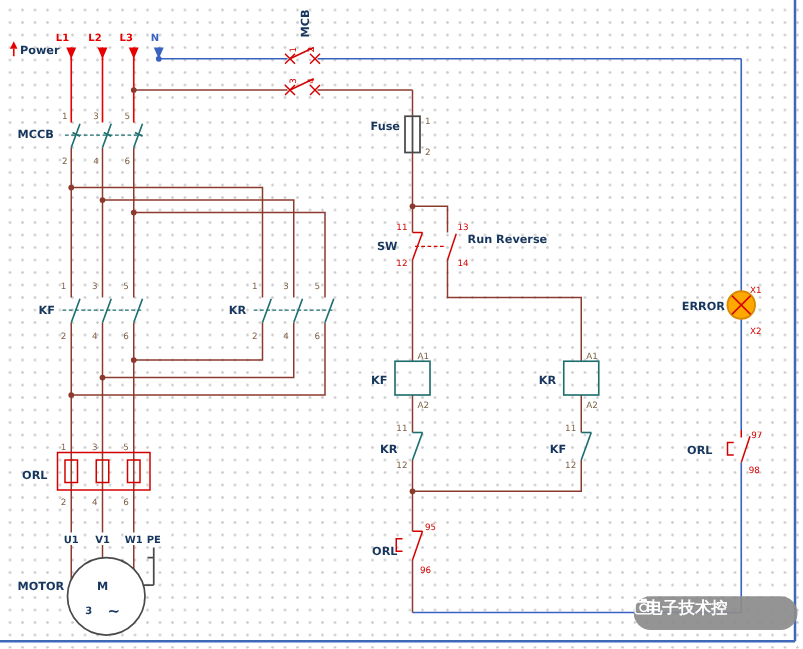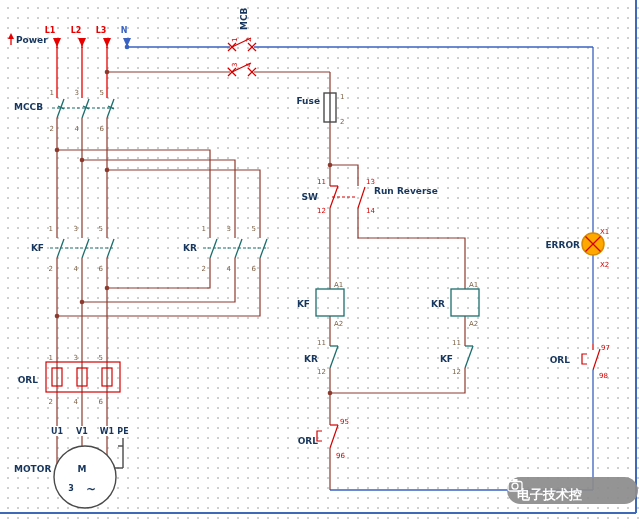--- a/index.html
+++ b/index.html
@@ -27,21 +27,21 @@
 .dsh{stroke-dasharray:3 2;stroke-width:1}
 .fr{fill:var(--wire-red,#e60000)}
 .fb{fill:var(--wire-blue,#3a62c0)}
 .dotm{fill:var(--wire-maroon,#8c3a2e)}
 .dotb{fill:var(--wire-blue,#3a62c0)}
 .border{stroke:var(--border-blue,#3e68b8);stroke-width:2;fill:none}
 .whitebg{fill:#ffffff}
 .watermark{
   position:absolute;left:507px;top:477px;width:131px;height:27px;
   background:var(--watermark-bg,#8c8c8c);opacity:.93;border-radius:14px;
-  display:flex;align-items:flex-end;gap:6px;padding:0 10px;
+  display:flex;align-items:flex-start;gap:6px;padding:0 10px;
   color:#fff;font-weight:bold;font-size:13px;white-space:nowrap;
 }
 </style>
 </head>
 <body>
 
 <div class="stage">
 <svg width="642" height="519" viewBox="0 0 642 519">
 
   <g>

